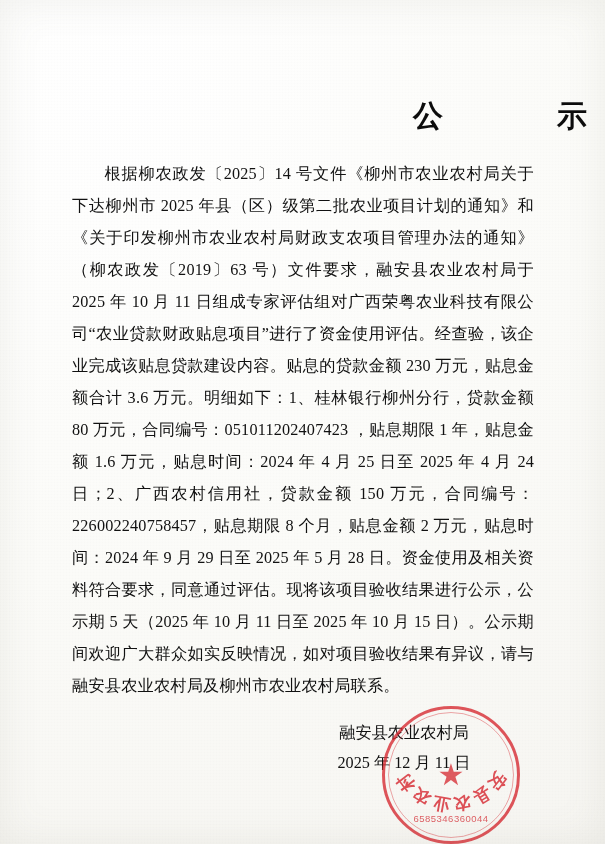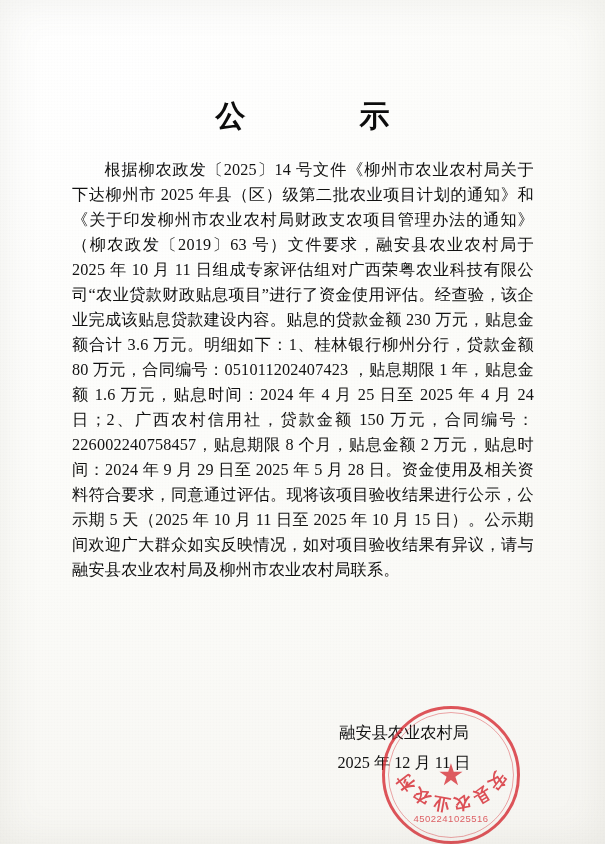--- a/index.html
+++ b/index.html
@@ -36,35 +36,35 @@
     position: absolute;
     inset: 0;
     pointer-events: none;
     box-shadow: inset 0 0 40px rgba(120,115,100,0.10);
   }
   .doc-title {
     position: absolute;
     top: 96px;
     left: 0;
     width: 605px;
-    text-align: center;
+    text-align: right;
     font-size: 30px;
     font-weight: bold;
     letter-spacing: 18px;
     text-indent: 18px;
     font-family: "Liberation Serif", "DejaVu Serif", serif;
     color: #0d0d0d;
   }
   .body-text {
     position: absolute;
     top: 158px;
     left: 72px;
     width: 462px;
     font-size: 16.2px;
-    line-height: 25px;
+    line-height: 32px;
     text-align: justify;
     text-justify: inter-ideograph;
     color: #121212;
     letter-spacing: 0.2px;
   }
   .body-text p {
     margin: 0 0 0 0;
     text-indent: 2em;
   }
   .body-text p.contact {
@@ -161,18 +161,18 @@
     <div class="seal-inner"></div>
     <svg class="seal-arc" viewBox="0 0 138 138">
       <defs>
         <path id="sealArcPath" d="M 20,80 A 52,52 0 0 1 118,80" transform="rotate(180 69 69)"></path>
       </defs>
       <text>
         <textPath href="#sealArcPath" startOffset="50%" text-anchor="middle">融安县农业农村局</textPath>
       </text>
     </svg>
     <div class="seal-star">★</div>
-    <div class="seal-code">4502241025516</div>
+    <div class="seal-code">6585346360044</div>
   </div>
 
   <div class="grain"></div>
   <div class="edge-shadow"></div>
 </div>
 
 </body></html>

